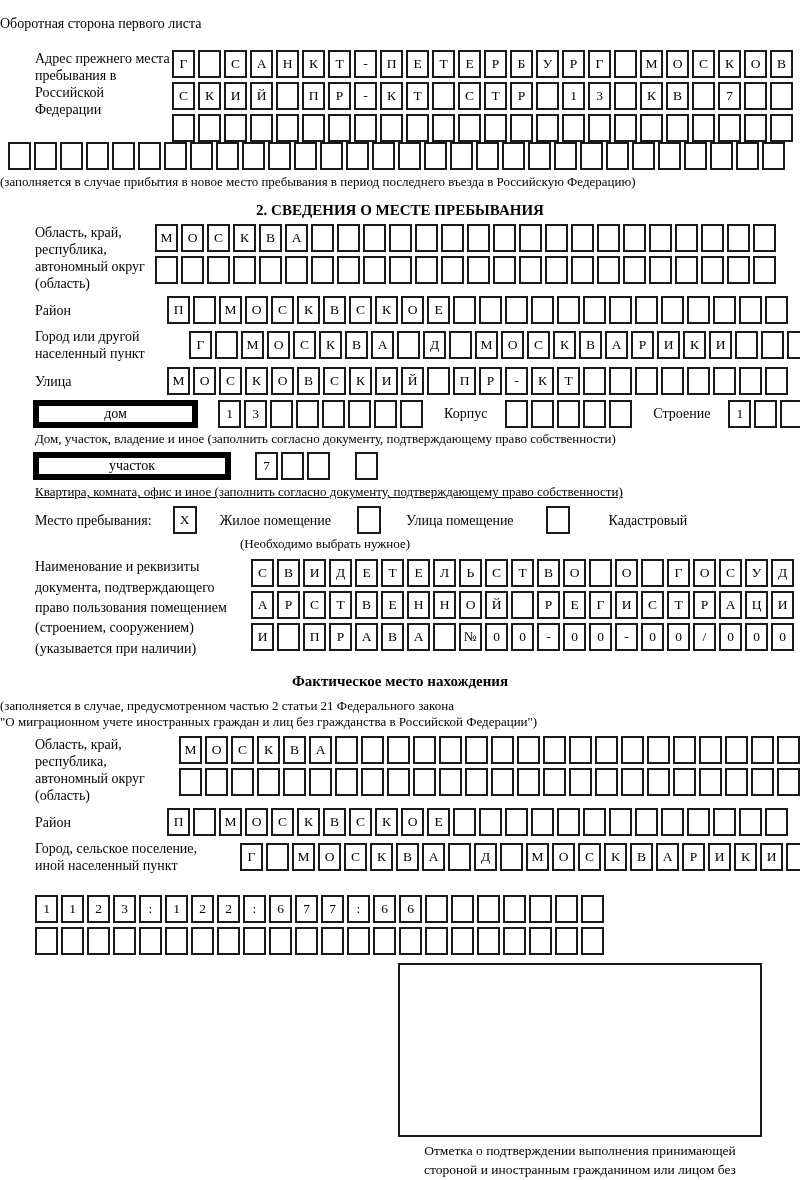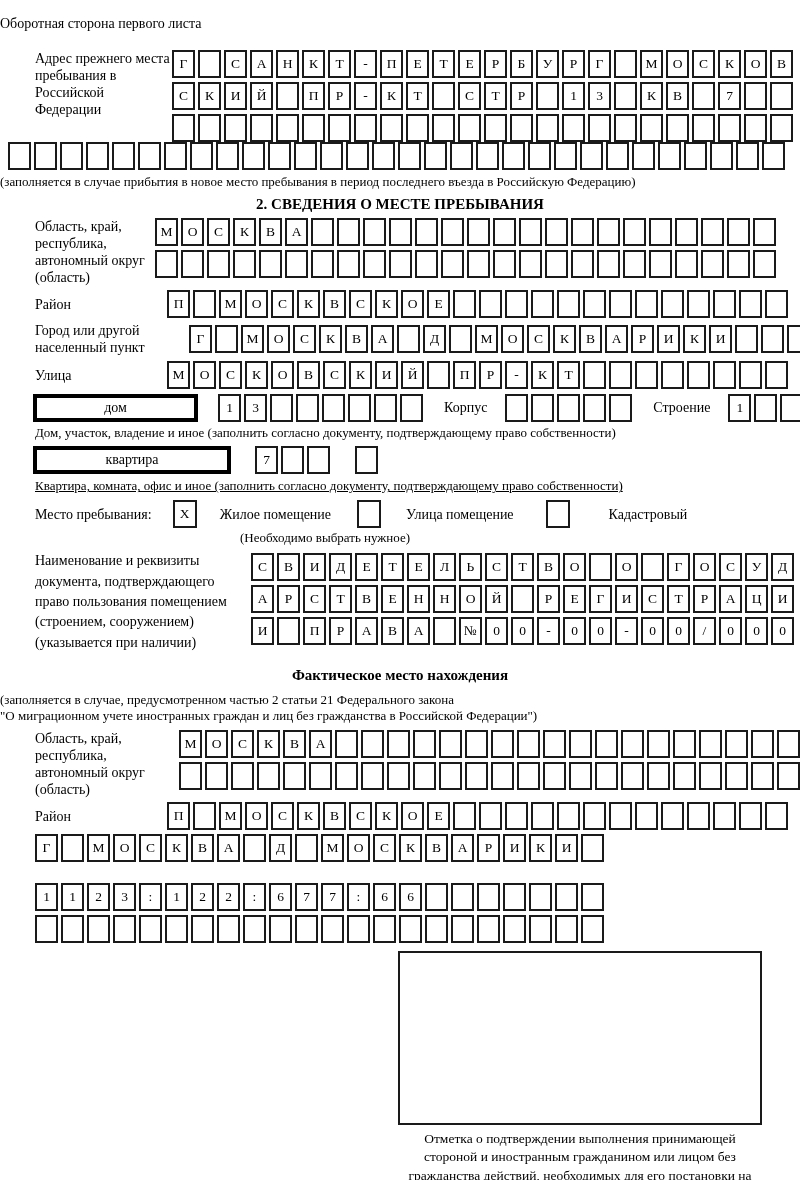--- a/index.html
+++ b/index.html
@@ -23,21 +23,21 @@
   .group.center { align-items:center;gap:12px; }
   .label { flex:none; line-height:1.22; }
   .rows { flex:none; }
 
   .ml35 { margin-left:35px; }
   .note { font-size:13px; }
   .center-text { text-align:left; }
   .sec-title { font-weight:bold; font-size:15px; text-align:center; }
 
   .named-box {
-    box-sizing:border-box; flex:none; height:28px; border:4px solid #000000;
+    box-sizing:border-box; flex:none; height:28px; border:6px solid #000000;
     display:flex; align-items:center; justify-content:center; font-size:14px;
   }
   .inline-label { flex:none; padding:0 6px; }
   .gap-cell { margin-left:10px; }
 
   .stamp-wrap { margin-left:398px; width:364px; }
   .stamp-box { box-sizing:border-box; width:364px; height:174px; border:2px solid #1a1a1a; }
   .stamp-caption { font-size:13.5px; text-align:center; line-height:1.35; margin-top:5px; }
 </style>
 </head>
@@ -155,21 +155,21 @@
     <span class="cell"></span>
     <span class="cell"></span>
     <span class="cell"></span>
     <span class="cell"></span>
     <span class="cell"></span>
     <span class="cell"></span>
     <span class="cell"></span>
   </div>
 <div class="note center-text">(заполняется в случае прибытия в новое место пребывания в период последнего въезда в Российскую Федерацию)</div>
 
-<div class="sec-title" style="margin-top:6px;">2. СВЕДЕНИЯ О МЕСТЕ ПРЕБЫВАНИЯ</div>
+<div class="sec-title" style="margin-top:12px;">2. СВЕДЕНИЯ О МЕСТЕ ПРЕБЫВАНИЯ</div>
 
 <div class="group" style="margin-left:35px; margin-top:5px;">
   <div class="label" style="width:120px;">Область, край, республика, автономный округ (область)</div>
   <div class="rows">
     <div class="box-row">
         <span class="cell">М</span>
         <span class="cell">О</span>
         <span class="cell">С</span>
         <span class="cell">К</span>
         <span class="cell">В</span>
@@ -338,21 +338,21 @@
       <span class="cell"></span>
       <span class="cell"></span>
     </div>
   <div class="box-row gap-cell" style="margin-bottom:0;">
       <span class="cell"></span>
     </div>
 </div>
 <div class="note ml35" style="margin-top:3px;">Дом, участок, владение и иное (заполнить согласно документу, подтверждающему право собственности)</div>
 
 <div class="group center" style="margin-left:33px; margin-top:5px;">
-  <div class="named-box" style="width:198px; margin-right:12px;">квартира</div>
+  <div class="named-box" style="width:198px; margin-right:12px;">участок</div>
   <div class="box-row" style="margin-bottom:0;">
       <span class="cell">7</span>
       <span class="cell"></span>
       <span class="cell"></span>
     </div>
   <div class="box-row gap-cell" style="margin-bottom:0;">
       <span class="cell"></span>
     </div>
 </div>
 <div class="note ml35" style="margin-top:4px;text-decoration:underline;">Квартира, комната, офис и иное (заполнить согласно документу, подтверждающему право собственности)</div>
@@ -529,20 +529,21 @@
       <span class="cell"></span>
       <span class="cell"></span>
       <span class="cell"></span>
       <span class="cell"></span>
       <span class="cell"></span>
       <span class="cell"></span>
     </div>
 </div>
 
 <div class="group center" style="margin-left:35px; margin-top:4px;">
+  <div class="label" style="width:193px;">Город, сельское поселение, иной населенный пункт</div>
   <div class="box-row" style="margin-bottom:0;">
       <span class="cell">Г</span>
       <span class="cell"></span>
       <span class="cell">М</span>
       <span class="cell">О</span>
       <span class="cell">С</span>
       <span class="cell">К</span>
       <span class="cell">В</span>
       <span class="cell">А</span>
       <span class="cell"></span>

